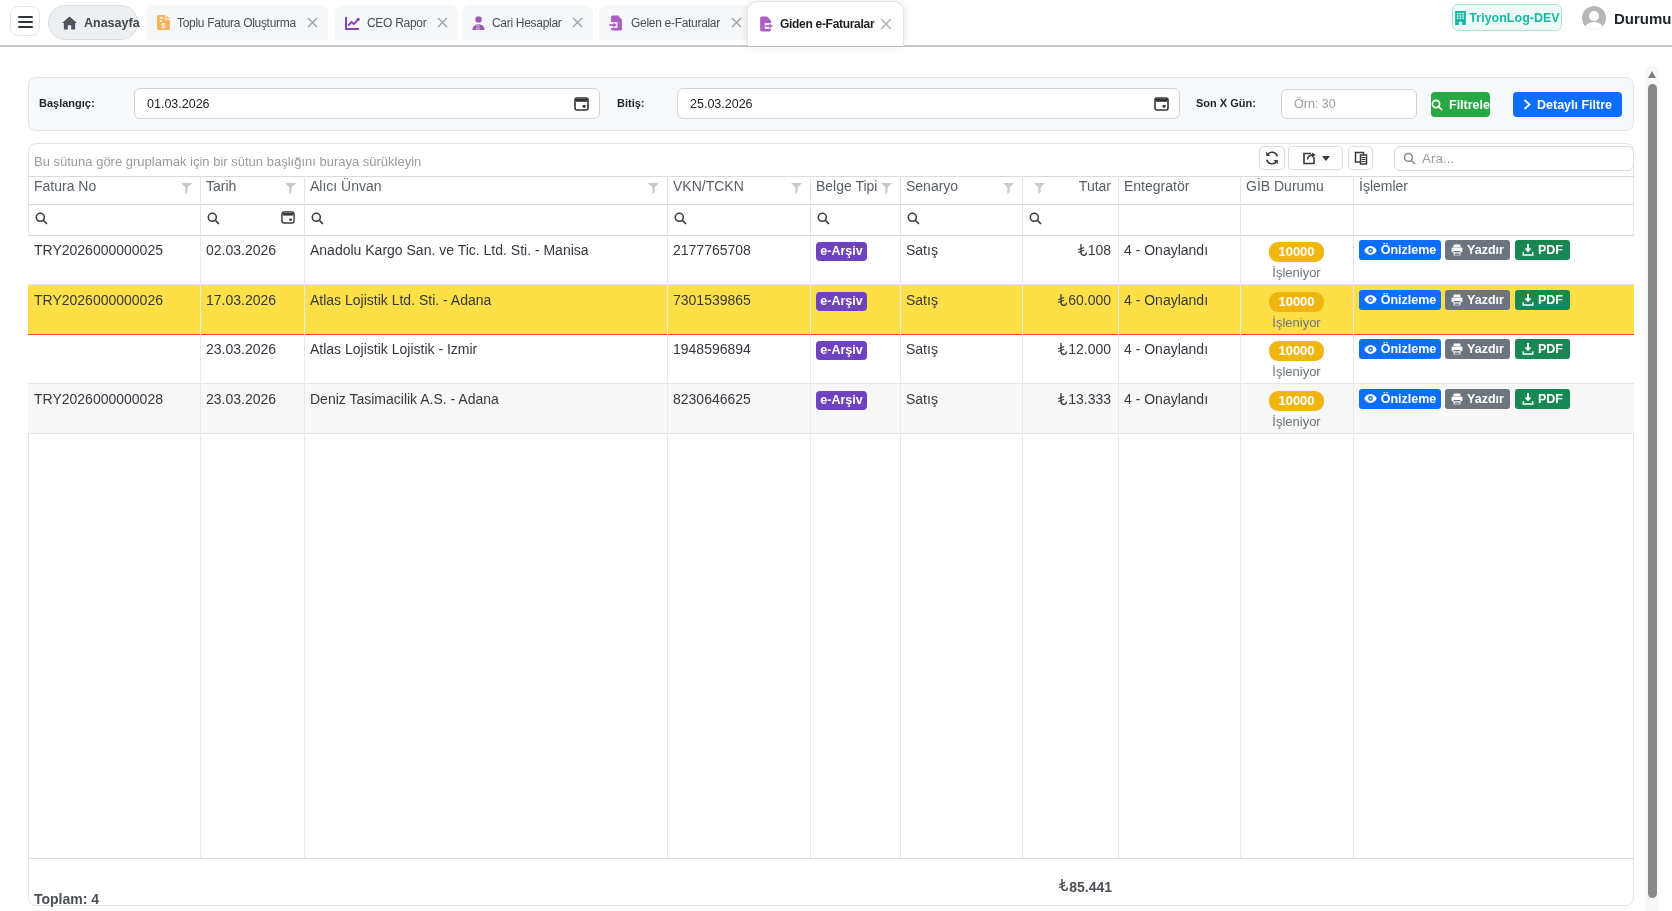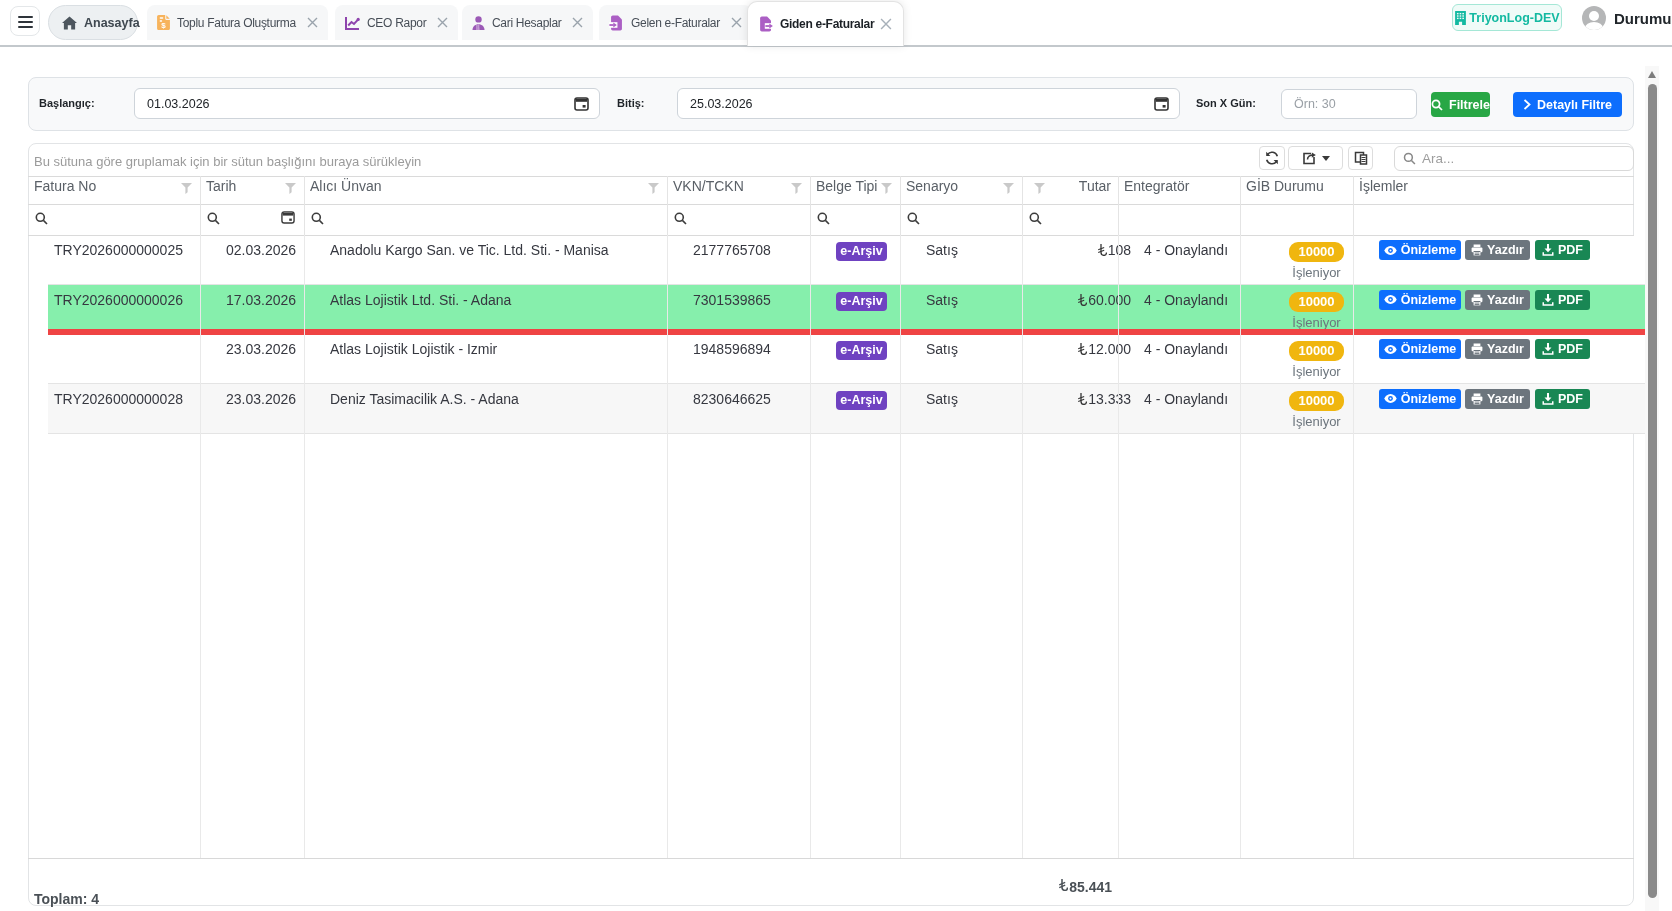--- a/index.html
+++ b/index.html
@@ -56,21 +56,21 @@
 #searchbox { position:absolute; left:1394px; top:146px; width:240px; height:25px;
   background:#fff; border:1px solid #d9d9d9; border-radius:6px;
   display:flex; align-items:center; padding-left:8px; gap:6px; }
 #searchbox span { color:#9e9e9e; font-size:13.5px; }
 .hline { position:absolute; left:28px; width:1606px; height:1px; background:#dadada; }
 .vsep { position:absolute; width:1px; background:#e4e4e4; z-index:2; }
 .hcell { position:absolute; top:172px; height:28px; display:flex; align-items:center; }
 .hcell span { font-size:14px; color:#5a6067; padding-left:6px; }
 .funnel-r { position:absolute; right:8px; top:9px; }
 .fcell-ico { position:absolute; top:211px; }
-.drow { position:absolute; left:28px; width:1606px; height:49.5px;margin-left:20px; }
+.drow { position:absolute; left:28px; width:1606px; height:49.5px; }
 .drow .cell { position:absolute; top:0; height:100%; font-size:14px; color:#363840;
   padding:6.5px 6px 0 6px; white-space:nowrap; overflow:hidden; }
 .badge-ars { display:inline-block; margin-top:0px; width:51px; height:19px; background:#6f42c1;
   border-radius:4px; color:#fff; font-size:12.5px; font-weight:700; text-align:center; line-height:19px; }
 .badge-gib { display:block; margin:6.5px auto 0; width:55px; height:20px; background:#f0b60f;
   border-radius:9px; color:#fff; font-size:13px; font-weight:700; text-align:center; line-height:20px; }
 .isleniyor { display:block; text-align:center; font-size:13px; color:#6c757d; margin-top:3px; }
 .rbtn { height:20px; border-radius:3px; color:#fff; font-size:12.5px; font-weight:700;
   display:inline-flex; align-items:center; justify-content:center; gap:4px; vertical-align:top; }
 #footline { position:absolute; left:28px; top:858px; width:1606px; height:1px; background:#d8d8d8; }
@@ -376,21 +376,21 @@
           <rect x="0.6" y="3.6" width="10.8" height="4.6" rx="1" fill="#fff"></rect>
           <rect x="2.6" y="7" width="6.8" height="4.4" fill="#fff" stroke="#6c757d" stroke-width="0.001"></rect>
           <rect x="2.6" y="7" width="6.8" height="1" fill="#6c757d"></rect>
           <rect x="3.6" y="8.6" width="4.8" height="0.9" fill="#6c757d"></rect>
           <rect x="3.6" y="10.1" width="4.8" height="0.9" fill="#6c757d"></rect>
         </svg>Yazdır</span><span class="rbtn" style="width:55px; background:#198754; margin-left:5px;"><svg width="12" height="12" viewBox="0 0 12 12">
           <path fill="#fff" d="M5 0 L7 0 L7 4.5 L9.5 4.5 L6 8.3 L2.5 4.5 L5 4.5 Z"></path>
           <path fill="#fff" d="M0.5 8.2 L2 8.2 L2 10.3 L10 10.3 L10 8.2 L11.5 8.2 L11.5 11.8 L0.5 11.8 Z"></path>
         </svg>PDF</span></div>
 </div>
-<div class="drow" style="top:285px; background:#86efac; border-bottom:6px solid #ef4444;">
+<div class="drow" style="top:285px; background:#fde047; border-bottom:1px solid #ef4444;">
   <div class="cell" style="left:0px; width:172px;">TRY2026000000026</div>
   <div class="cell" style="left:172px; width:104px;">17.03.2026</div>
   <div class="cell" style="left:276px; width:363px;">Atlas Lojistik Ltd. Sti. - Adana</div>
   <div class="cell" style="left:639px; width:143px;">7301539865</div>
   <div class="cell" style="left:782px; width:90px; padding-top:6.5px;"><span class="badge-ars">e-Arşiv</span></div>
   <div class="cell" style="left:872px; width:122px;">Satış</div>
   <div class="cell" style="left:994px; width:96px; text-align:right; padding-right:7px;"><svg width="9" height="12" viewBox="0 0 9 12" style="margin-right:1px; vertical-align:-1px;">
         <path fill="none" stroke="#363636" stroke-width="1.3" d="M3 0 L3 8.2 C3 10.6 4.6 11.4 6 11.4 C7.6 11.4 8.5 10.2 8.5 8.4"></path>
         <path fill="none" stroke="#363636" stroke-width="1.1" d="M0.2 5.8 L6.2 3.4 M0.2 8.6 L6.2 6.2"></path>
       </svg>60.000</div>

